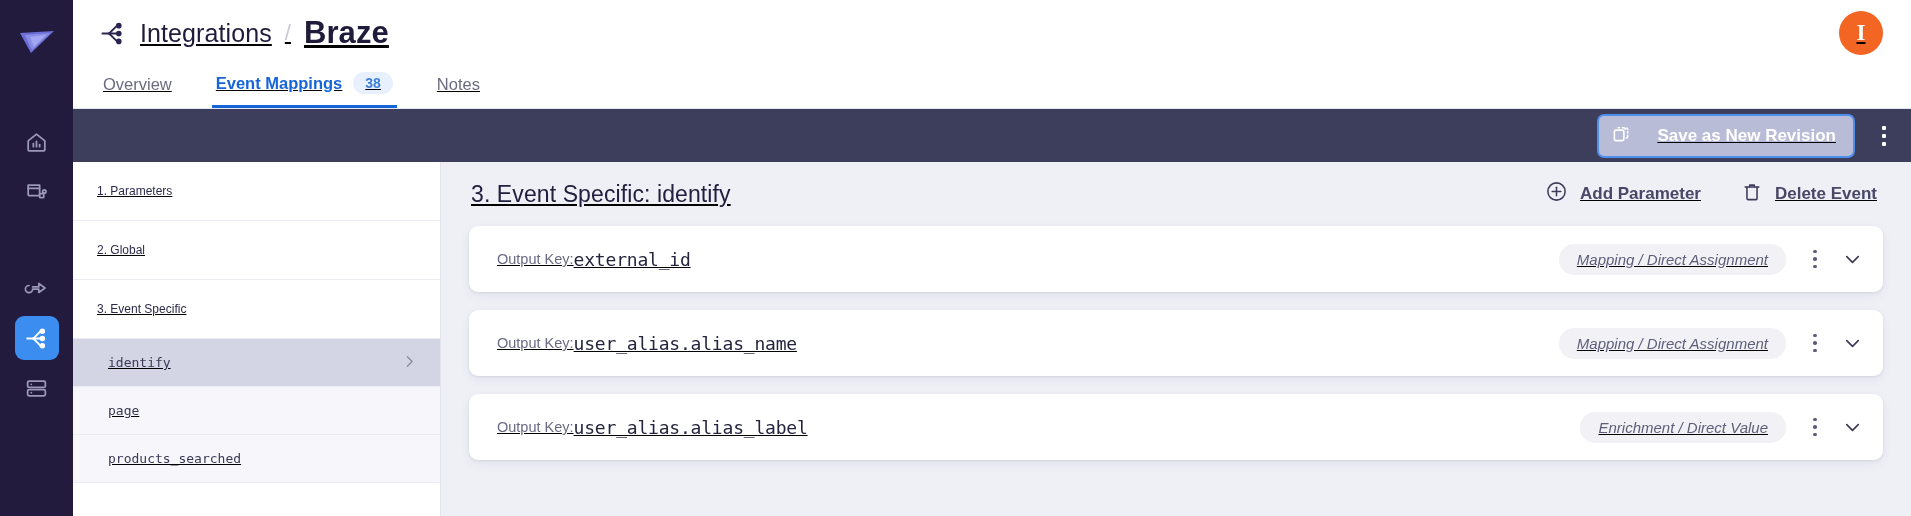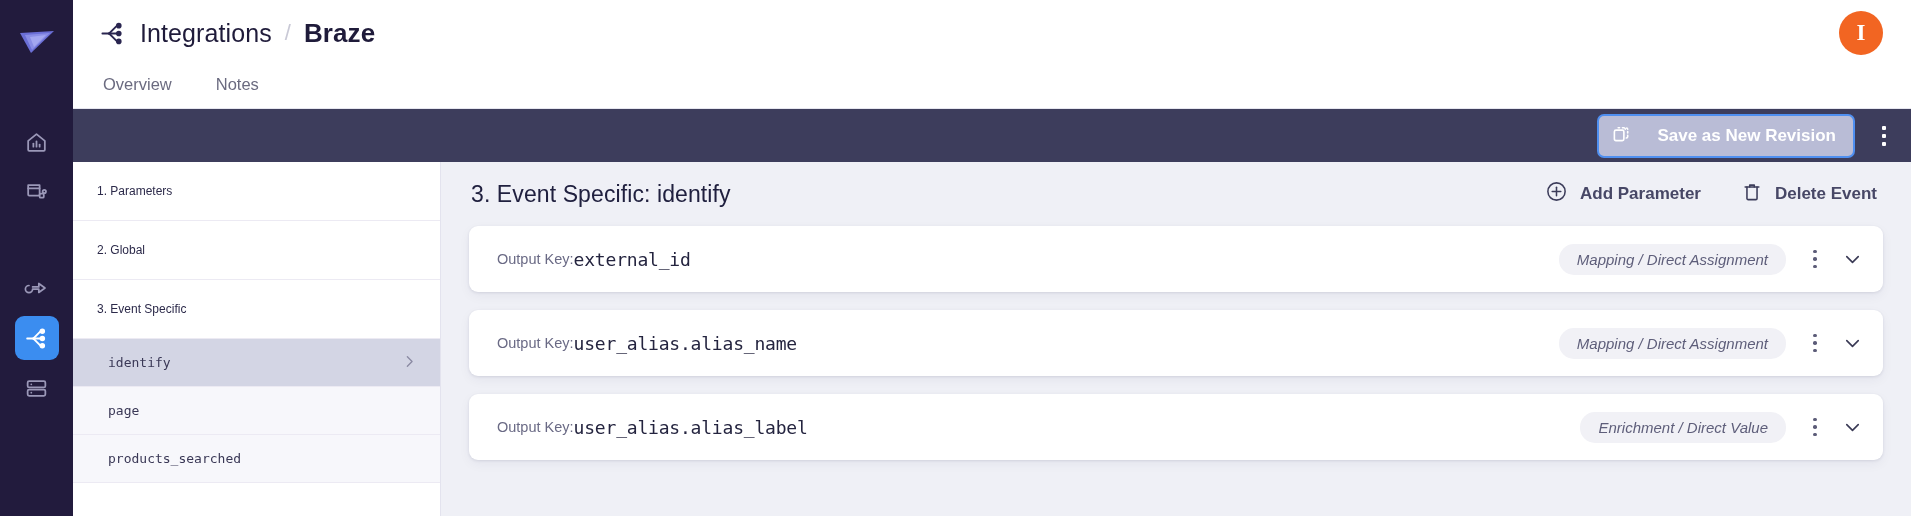--- a/index.html
+++ b/index.html
@@ -23,35 +23,35 @@
   .rail-item {
     width: 44px; height: 44px; margin-bottom: 6px;
     display: flex; align-items: center; justify-content: center;
     border-radius: 9px;
   }
   .rail-item.active { background: #3b8df0; }
   .rail-item svg { display: block; }
   .rail-spacer-sm { height: 46px; }
 
   
-  .right { flex: 1; height: 516px; display: flex; flex-direction: column; background: #fef9c3; }
+  .right { flex: 1; height: 516px; display: flex; flex-direction: column; background: #fef9c3; text-decoration: underline; }
 
   
   .topbar {
     height: 66px; min-height: 66px;
     display: flex; align-items: center;
     padding: 0 28px 0 26px;
     background: #ffffff;
   }
   .crumb-icon { margin-right: 14px; display: flex; align-items: center; }
   .crumb-root {
     font-size: 25px; color: #1f1b3a; font-weight: 400; letter-spacing: .1px;
   }
   .crumb-sep { color: #c9c9d6; font-size: 22px; margin: 0 13px; }
-  .crumb-leaf { font-size: 26px; color: #1f1b3a; font-weight: 700; letter-spacing: .1px; }
+  .crumb-leaf { font-size: 31px; color: #1f1b3a; font-weight: 700; letter-spacing: .1px; }
   .topbar-spacer { flex: 1; }
   .avatar {
     width: 44px; height: 44px; border-radius: 50%;
     background: #f26522; color: #fff;
     display: flex; align-items: center; justify-content: center;
     font-family: "Liberation Serif", serif; font-size: 23px; font-weight: 700;
   }
 
   
   .tabs {
@@ -248,20 +248,24 @@
       <span class="crumb-root">Integrations</span>
       <span class="crumb-sep">/</span>
       <span class="crumb-leaf">Braze</span>
       <div class="topbar-spacer"></div>
       <div class="avatar">I</div>
     </div>
 
     <div class="tabs">
       <div class="tab">
         <span>Overview</span>
+      </div>
+      <div class="tab active">
+        <span>Event Mappings</span>
+        <span class="tab-badge">38</span>
       </div>
       <div class="tab">
         <span>Notes</span>
       </div>
     </div>
 
     <div class="toolbar">
       <div class="save-btn">
         <span>
           <svg width="19" height="19" viewBox="0 0 20 20" fill="none" stroke="#ffffff" stroke-width="1.7" stroke-linecap="round" stroke-linejoin="round">

